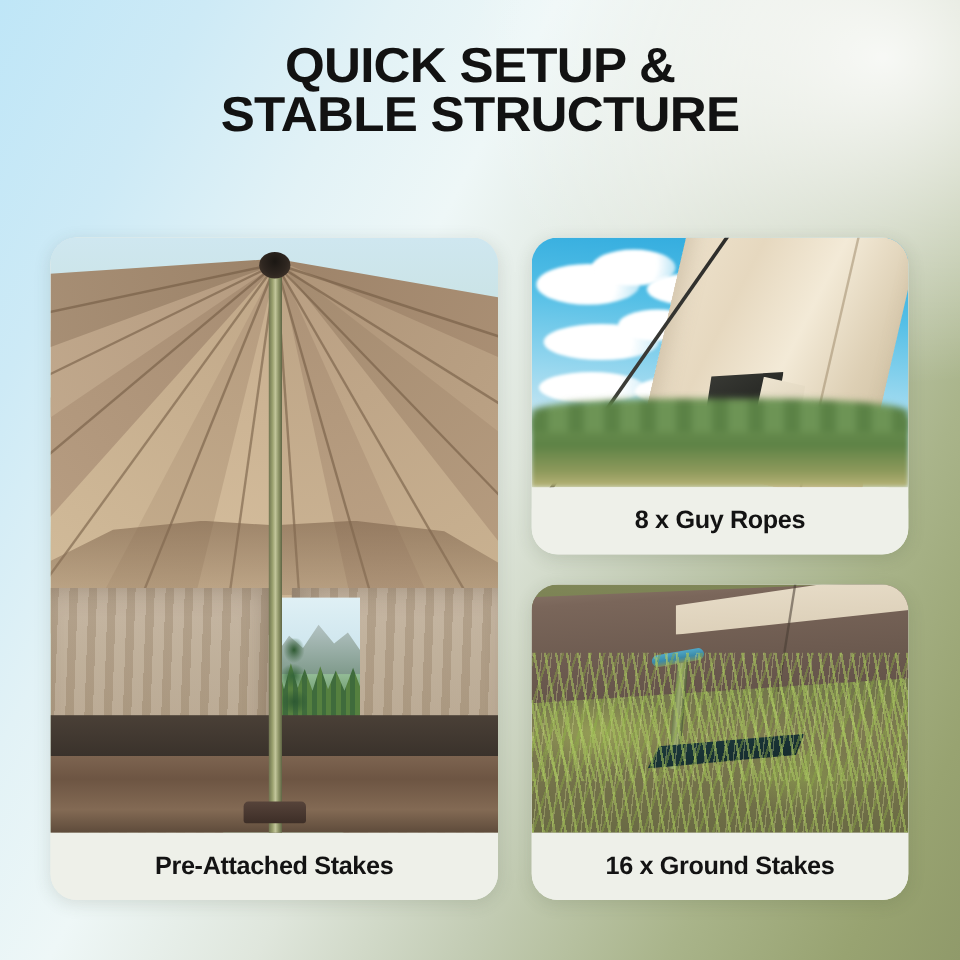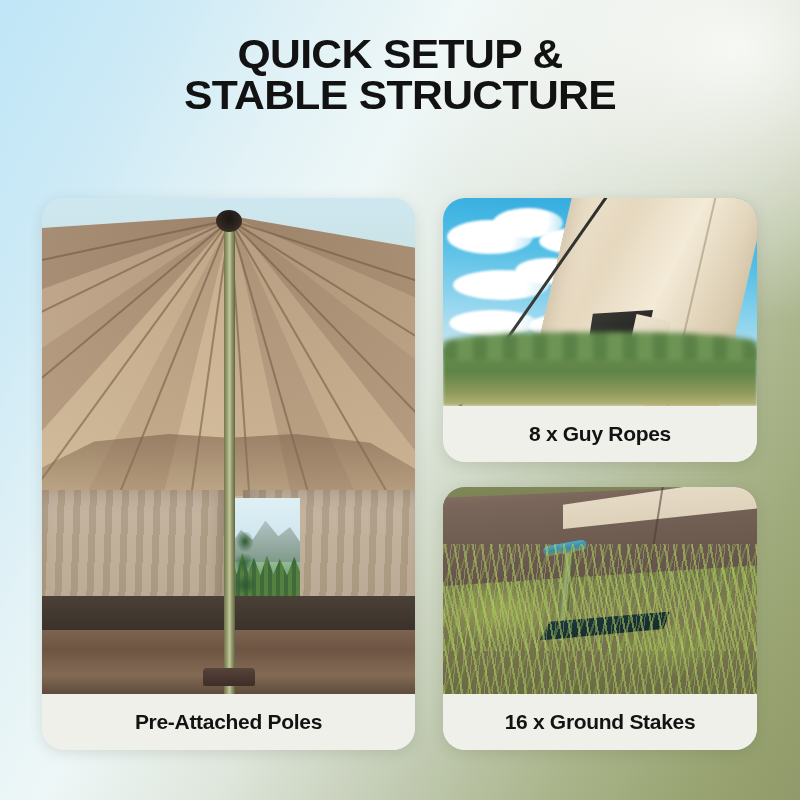--- a/index.html
+++ b/index.html
@@ -330,21 +330,21 @@
 
       <div class="apex-ring"></div>
       <div class="pole"></div>
       <div class="pole-foot"></div>
 
       <div class="floor-dark"></div>
       <div class="floor"></div>
     </div>
   </div>
   <div class="caption">
-    <span>Pre-Attached Poles</span>
+    <span>Pre-Attached Stakes</span>
   </div>
 </div>
 
 <div class="card" id="card-ropes">
   <div class="photo">
     <div id="rope-art">
       <div class="sky"></div>
 
       <div class="cloud" style="left:4px;  top:22px; width:86px; height:34px;"></div>
       <div class="cloud" style="left:50px; top:10px; width:70px; height:30px;"></div>

